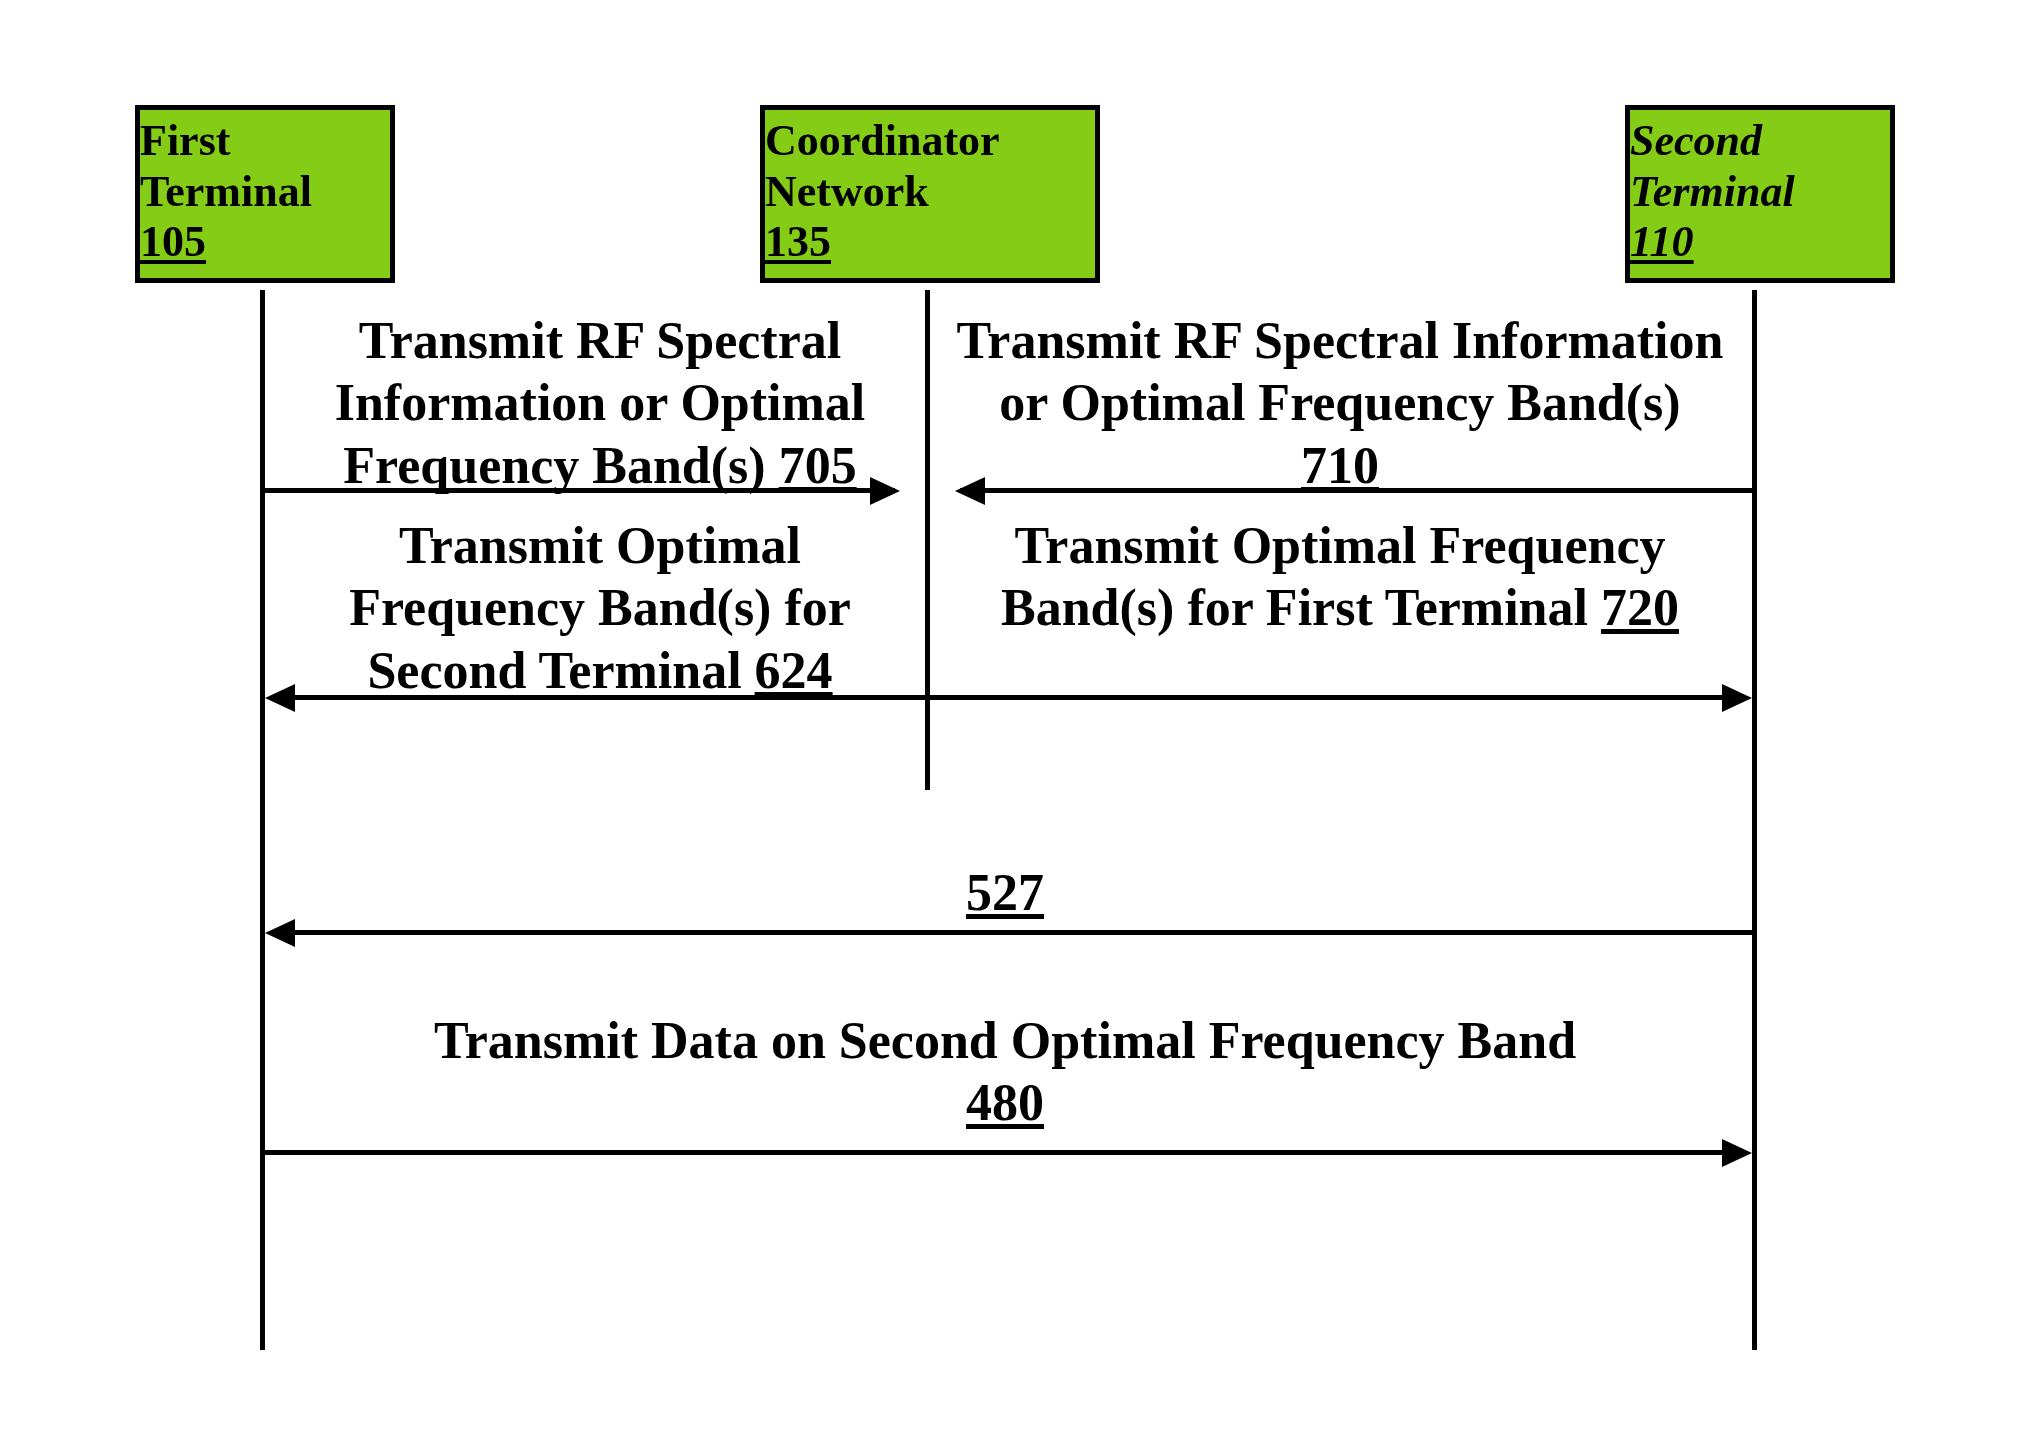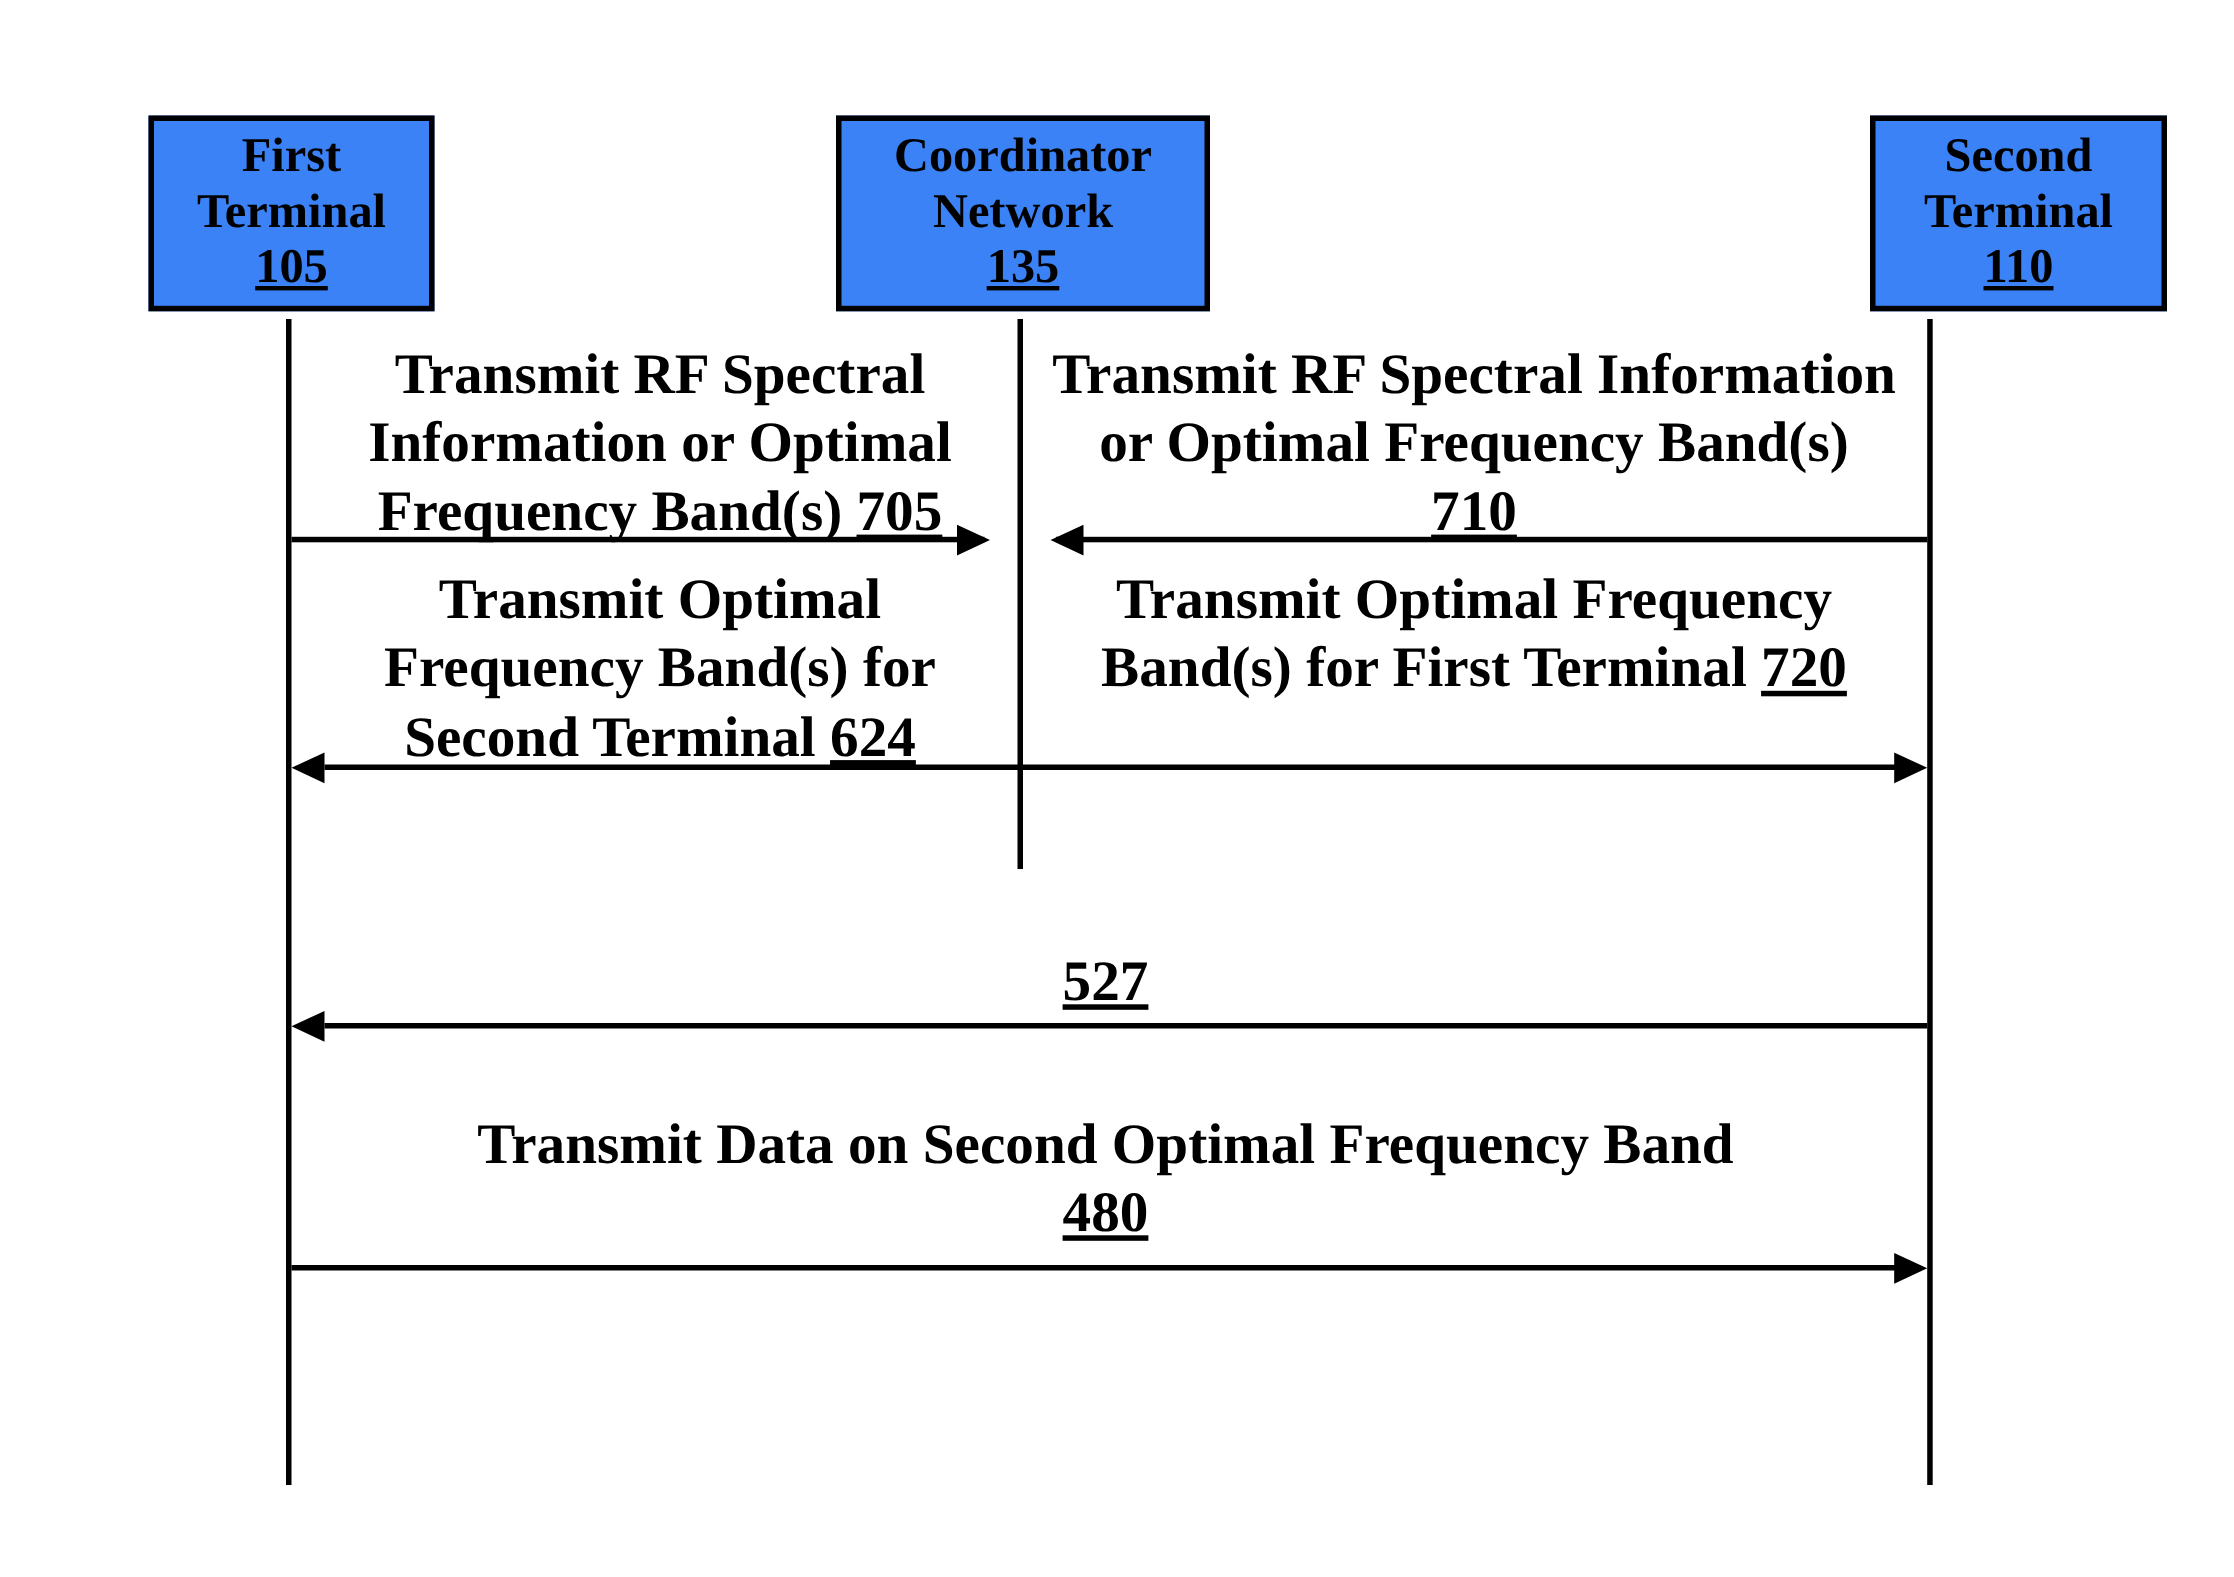--- a/index.html
+++ b/index.html
@@ -9,22 +9,22 @@
     font-family: "Palatino Linotype", "Book Antiqua", Palatino, Georgia, serif;
   }
   .wrap {
     position: relative;
     width: 2031px;
     height: 1434px;
   }
   .box {
     position: absolute;
     border: 5px solid #000;
-    background: #3b82f6;
-    text-align: center;
+    background: #84cc16;
+    text-align: left;
     font-weight: bold;
     font-size: 44px;
     line-height: 1.15;
     padding-top: 6px;
     padding-bottom: 10px;
   }
   .box .num {
     text-decoration: underline;
     text-underline-offset: 4px;
   }
@@ -73,21 +73,21 @@
     <div>Terminal</div>
     <div class="num">105</div>
   </div>
 
   <div class="box" style="left:760px; top:105px; width:330px;">
     <div>Coordinator</div>
     <div>Network</div>
     <div class="num">135</div>
   </div>
 
-  <div class="box" style="left:1700px; top:105px; width:260px;">
+  <div class="box" style="left:1625px; top:105px; width:260px;font-style:italic;">
     <div>Second</div>
     <div>Terminal</div>
     <div class="num">110</div>
   </div>
 
   <div class="lifeline" style="left:260px;  top:290px; height:1060px;"></div>
   <div class="lifeline" style="left:925px;  top:290px; height:500px;"></div>
   <div class="lifeline" style="left:1752px; top:290px; height:1060px;"></div>
 
   <div class="msg" style="left:290px; top:310px; width:620px;">

